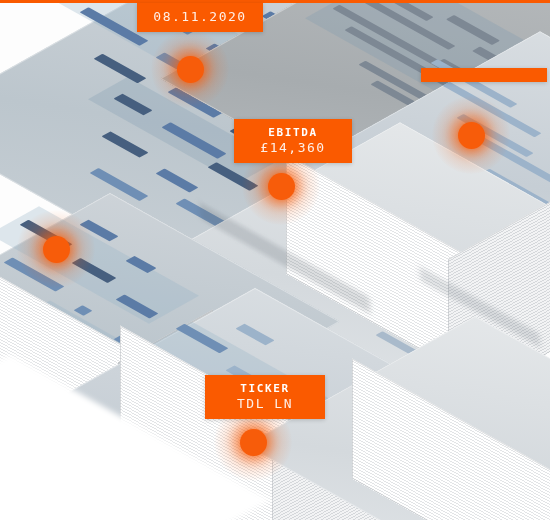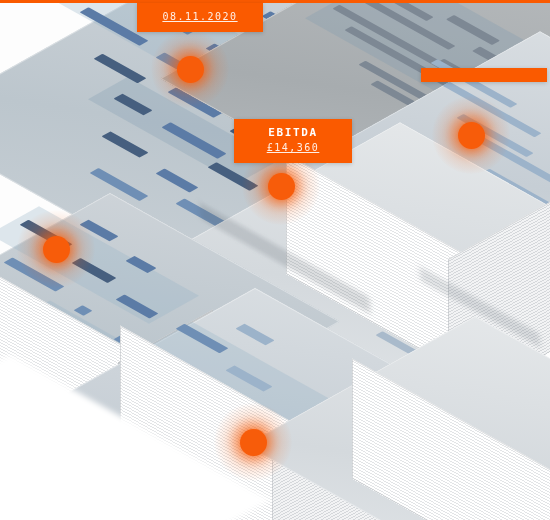--- a/index.html
+++ b/index.html
@@ -62,22 +62,22 @@
       background:rgba(247,92,10,.30);filter:blur(3px);}
   .marker .g1{position:absolute;left:25.5px;top:25.5px;width:27px;height:27px;border-radius:50%;
       background:#f75c0a;box-shadow:0 0 6px rgba(247,92,10,.8);}
 
   
   .badge{position:absolute;background:#fa5a00;color:#fff;
          padding:6px 13px 8px 13px;text-align:center;
          box-shadow:0 1px 4px rgba(0,0,0,.18);}
   .badge .ttl{font-size:11px;font-weight:bold;letter-spacing:1.6px;
               line-height:15px;white-space:nowrap;color:#ffffff;}
-  .badge .val{font-size:10px;letter-spacing:1.5px;line-height:15px;
-              white-space:nowrap;color:rgba(255,255,255,.90);text-decoration:underline;}
+  .badge .val{font-size:13px;letter-spacing:1.5px;line-height:15px;
+              white-space:nowrap;color:rgba(255,255,255,.90);}
 
   .topbar{position:absolute;left:0;top:0;width:550px;height:3px;background:#fa5a00;}
 </style>
 </head>
 <body>
 
 <div id="stage">
 
   <div id="scene">
 
@@ -240,14 +240,18 @@
 
   <div class="badge" style="left:421px;top:68px;min-width:100px;">
   </div>
 
   <div class="badge" style="left:234px;top:119px;min-width:92px;">
     <div class="ttl">EBITDA</div>
     <div class="val">£14,360</div>
   </div>
 
 
+  <div class="badge" style="left:205px;top:375px;min-width:94px;">
+    <div class="ttl">TICKER</div>
+    <div class="val">TDL LN</div>
+  </div>
 
 </div>
 
 </body></html>

